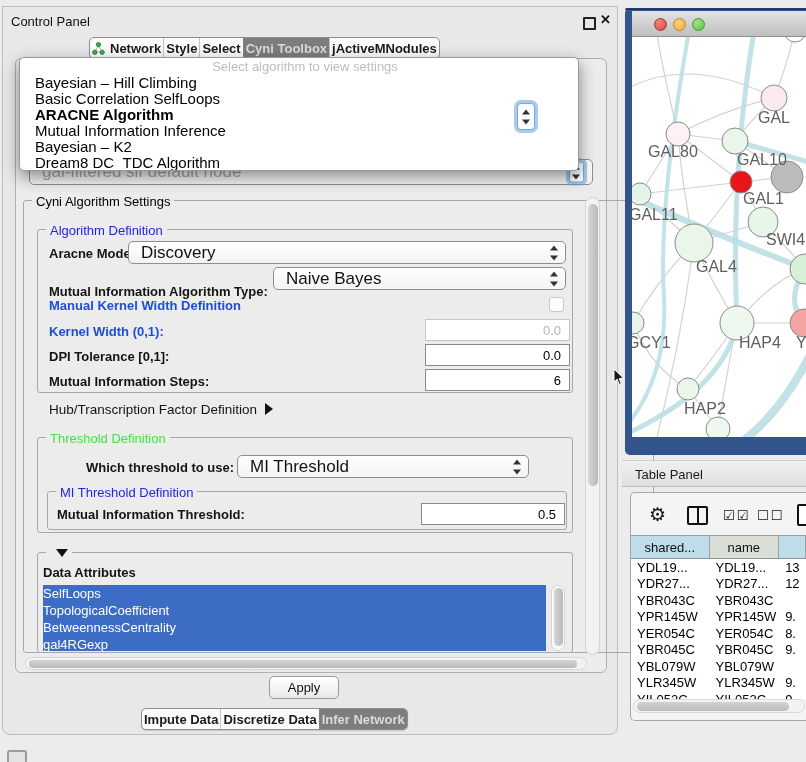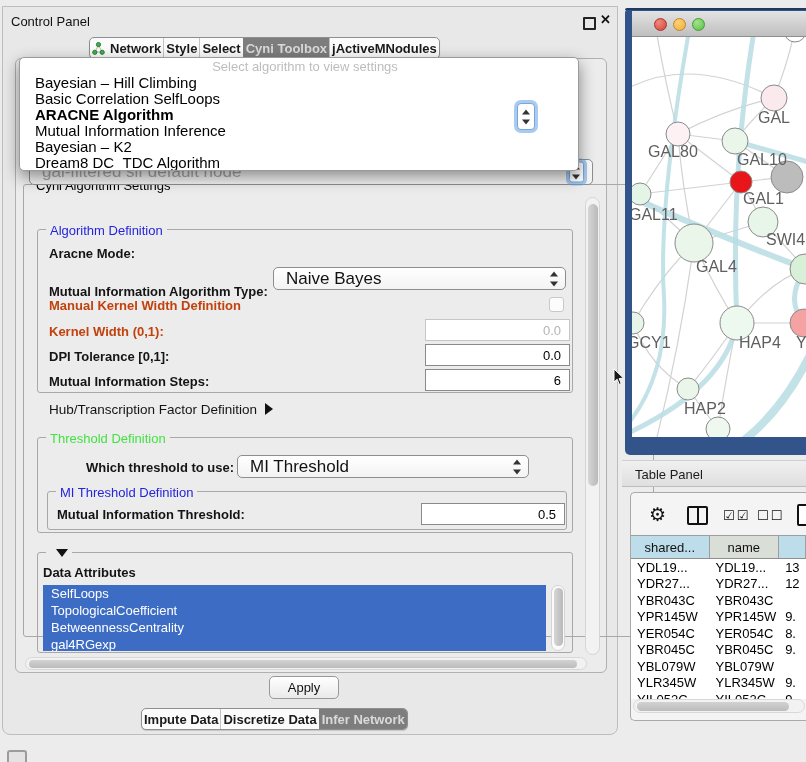--- a/index.html
+++ b/index.html
@@ -35,30 +35,30 @@
   .dd-item{height:16px;line-height:16px;padding-left:3px;font-size:15px;color:#000;white-space:nowrap;}
   .dd-item.bold{font-weight:bold;}
   
   #inference-stepper{position:absolute;left:514px;top:96px;width:16px;height:25px;background:#fff;border-radius:4px;z-index:30;}
   
   .group{position:absolute;border:1px solid #a8a8a8;border-radius:3px;box-sizing:border-box;}
   .group-label{position:absolute;top:-7px;left:8px;background:#ececec;padding:0 4px;font-size:13px;white-space:nowrap;z-index:2;}
   .blue{color:#2424dd;}
   .green{color:#43e243;}
   .lbl{position:absolute;font-size:13px;font-weight:bold;color:#141414;white-space:nowrap;z-index:2;}
-  .lbl.dis{color:#c2410c;}
+  .lbl.dis{color:#1d4ed8;}
   .lbl.plain{font-weight:normal;font-size:13.5px;}
   .field{position:absolute;background:#fff;border:1px solid #8a8a8a;box-sizing:border-box;font-size:13px;text-align:right;padding:3px 8px 0 0;z-index:2;color:#000;}
   .field.dis{border-color:#c6c6c6;color:#b4b4b4;}
   .checkbox{position:absolute;width:15px;height:15px;border:1px solid #c9c9c9;border-radius:3px;background:#fcfcfc;box-sizing:border-box;z-index:2;}
   .tri-right{display:inline-block;width:0;height:0;border-top:6px solid transparent;border-bottom:6px solid transparent;border-left:8px solid #111;margin-left:8px;vertical-align:-1px;}
   .tri-down{display:inline-block;width:0;height:0;border-left:6px solid transparent;border-right:6px solid transparent;border-top:8px solid #111;margin-left:6px;vertical-align:1px;}
   
   #attr-list{position:absolute;left:40px;top:578px;width:503px;height:66px;background:#fff;overflow:hidden;z-index:2;}
-  .attr-item{height:17px;line-height:17px;padding-left:8px;font-size:13px;color:#fff;background:#3d6cc4;white-space:nowrap;}
+  .attr-item{height:17px;line-height:17px;padding-left:0;font-size:13px;color:#fff;background:#3d6cc4;white-space:nowrap;}
   
   .sb-track-v{position:absolute;background:#f2f2f2;border:1px solid #d5d5d5;border-radius:8px;box-sizing:border-box;}
   .sb-thumb{position:absolute;background:linear-gradient(90deg,#d6d6d6,#b9b9b9);border-radius:6px;}
   .sb-track-h{position:absolute;background:#f2f2f2;border:1px solid #d8d8d8;border-radius:7px;box-sizing:border-box;}
   .sb-thumb-h{position:absolute;background:linear-gradient(#d2d2d2,#bcbcbc);border-radius:5px;}
   
   #apply-btn{position:absolute;left:266px;top:669px;width:70px;height:23px;background:linear-gradient(#ffffff,#e9e9e9);border:1px solid #999;border-radius:5px;font-size:13px;font-family:"Liberation Sans",sans-serif;color:#111;}
   
   #net-window{position:absolute;left:625px;top:8px;width:181px;height:447px;background:#32548a;border-radius:5px 0 0 5px;}
   #net-window .topline{position:absolute;left:0;top:0;width:100%;height:2px;background:#1f3a62;border-radius:5px 0 0 0;}
@@ -141,29 +141,36 @@
       </div>
   </div>
 
   <div id="inference-stepper" class="focus-ring">
     <span class="stepper" style="right:3px;">
         <i class="up"></i>
         <i class="dn"></i>
       </span>
   </div>
 
-  <div class="group" style="left:20px;top:177px;width:631px;height:453px;">
+  <div class="group" style="left:20px;top:193px;width:631px;height:453px;">
     <span class="group-label">Cyni Algorithm Settings</span>
   </div>
 
   <div class="group" style="left:34px;top:222px;width:536px;height:164px;">
     <span class="group-label blue">Algorithm Definition</span>
   </div>
 
   <span class="lbl" style="left:46px;top:239px;">Aracne Mode:</span>
+  <div class="combo" style="left:125px;top:234px;width:438px;height:23px;">
+    <span class="ctext">Discovery</span>
+    <span class="stepper">
+        <i class="up"></i>
+        <i class="dn"></i>
+      </span>
+  </div>
 
   <span class="lbl" style="left:46px;top:277px;">Mutual Information Algorithm Type:</span>
   <div class="combo" style="left:270px;top:260px;width:293px;height:23px;">
     <span class="ctext">Naive Bayes</span>
     <span class="stepper">
         <i class="up"></i>
         <i class="dn"></i>
       </span>
   </div>
 

